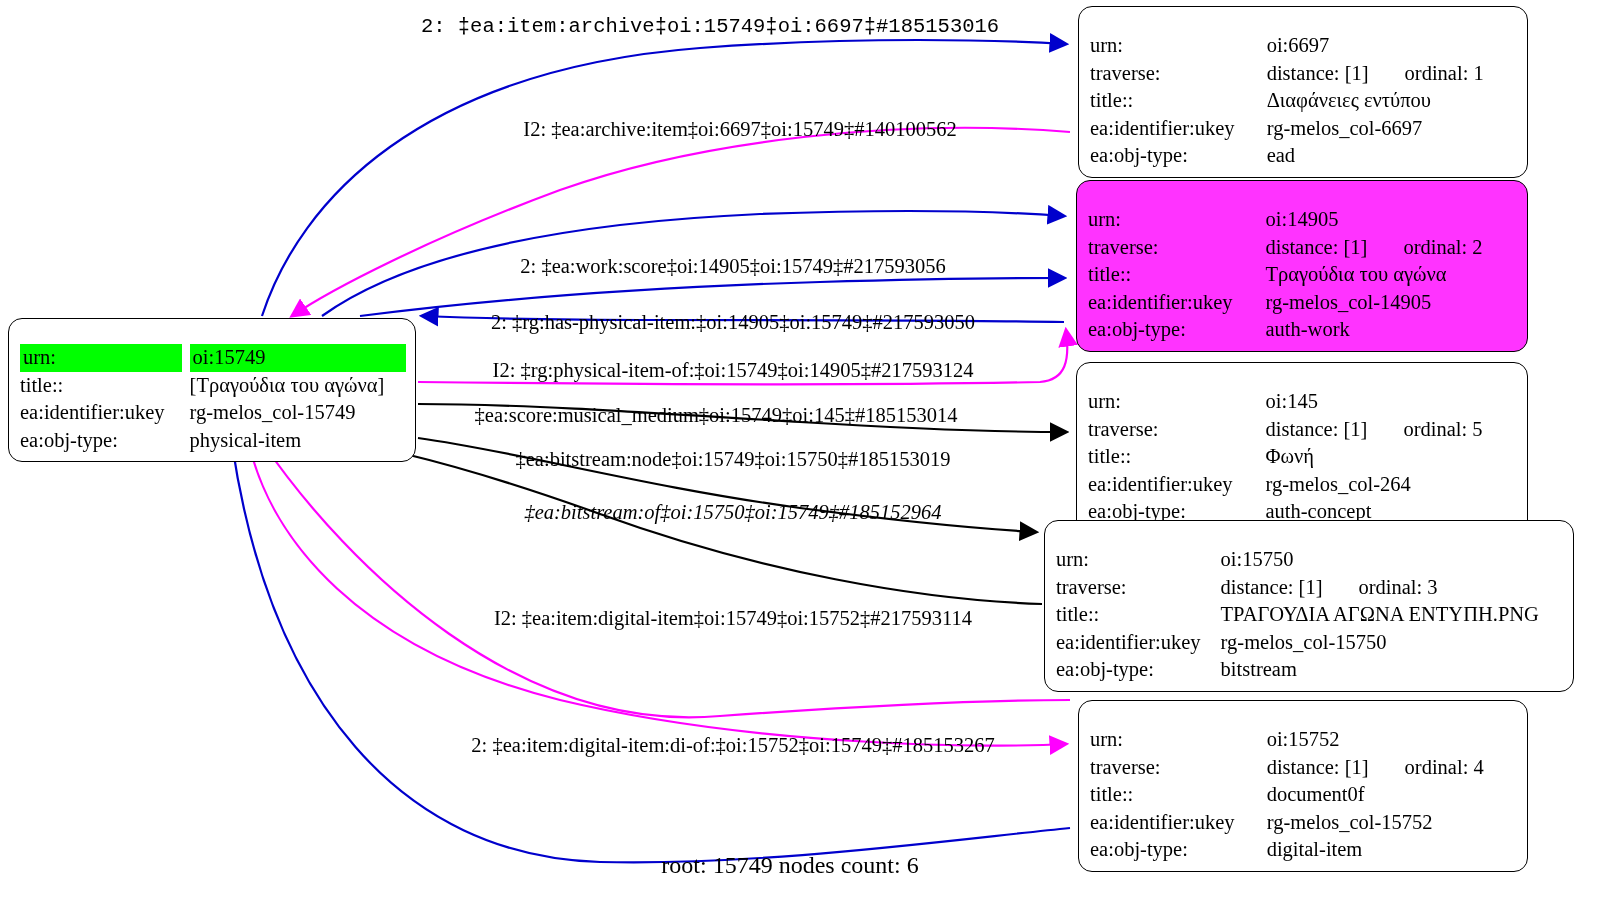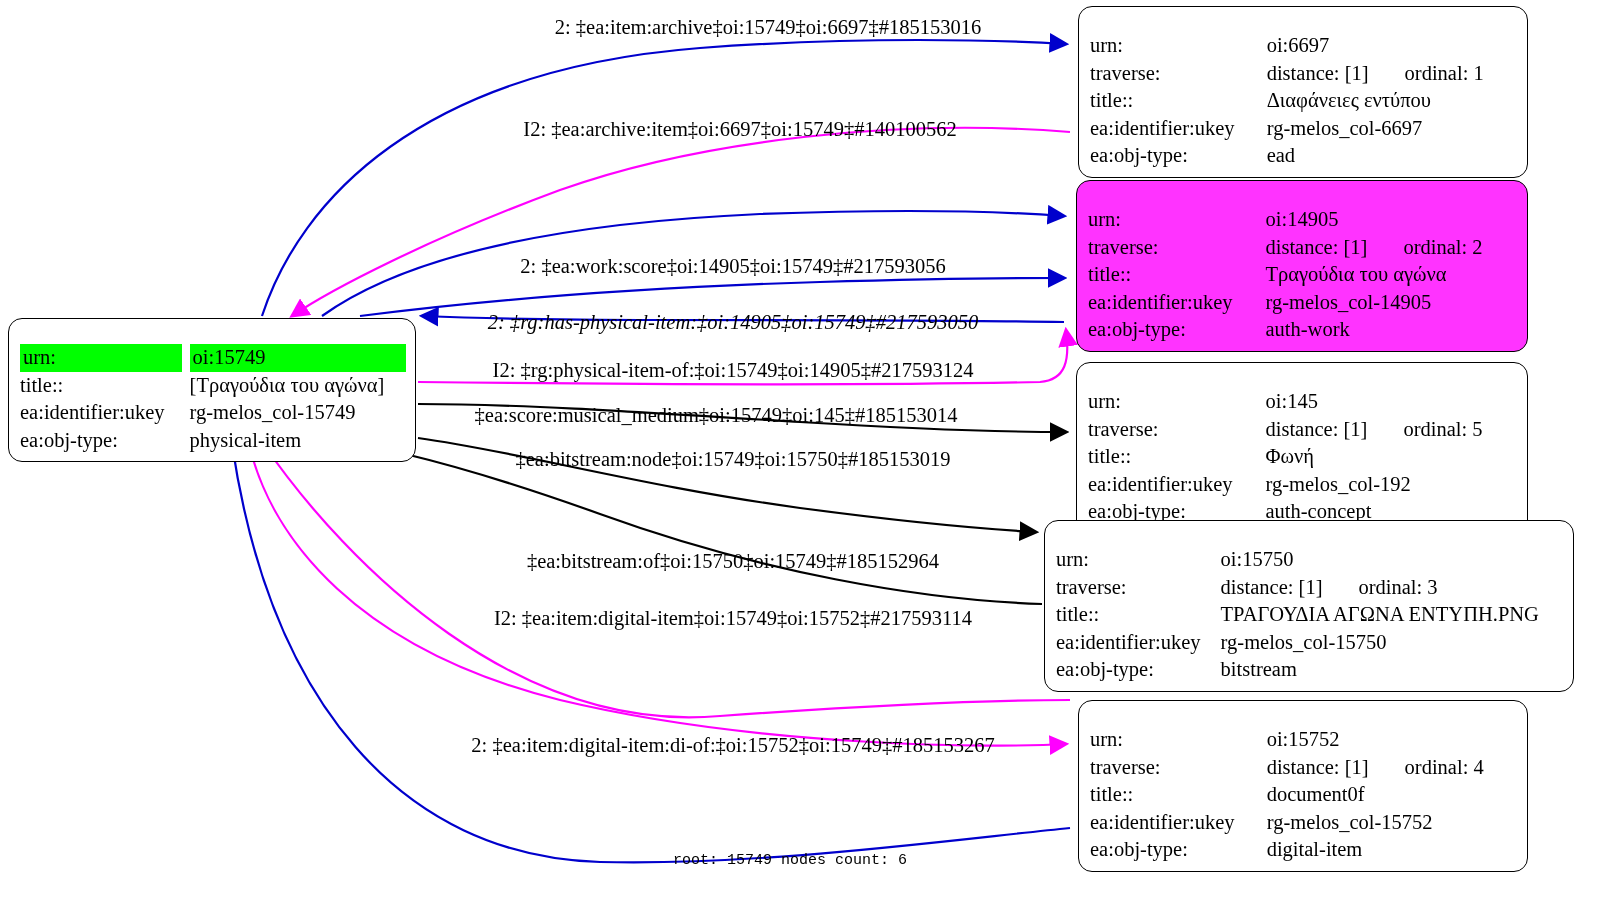--- a/index.html
+++ b/index.html
@@ -81,24 +81,23 @@
     line-height: 24px;
     white-space: nowrap;
     color: #000000;
   }
   .edge-label.center {
     transform: translateX(-50%);
   }
 
   .footer-label {
     position: absolute;
-    font-size: 15px;
+    font-size: 24px;
     white-space: nowrap;
     transform: translateX(-50%);
-    font-family: Liberation Mono, monospace;
   }
 
   
   #node-root   { left: 8px;    top: 318px; width: 408px; }
   #node-6697   { left: 1078px; top: 6px;   width: 450px; }
   #node-14905  { left: 1076px; top: 180px; width: 452px; }
   #node-145    { left: 1076px; top: 362px; width: 452px; }
   #node-15750  { left: 1044px; top: 520px; width: 530px; }
   #node-15752  { left: 1078px; top: 700px; width: 450px; }
 </style>
@@ -242,21 +241,21 @@
         <td class="v">
           <span class="traverse-v">distance: [1]</span><span class="ord">ordinal: 5</span>
         </td>
       </tr>
       <tr>
         <td class="k">title::</td>
         <td class="v">Φωνή</td>
       </tr>
       <tr>
         <td class="k">ea:identifier:ukey</td>
-        <td class="v">rg-melos_col-192</td>
+        <td class="v">rg-melos_col-264</td>
       </tr>
       <tr>
         <td class="k">ea:obj-type:</td>
         <td class="v">auth-concept</td>
       </tr>
     </tbody>
       </table>
   </div>
 
   <div class="node" id="node-15750">
@@ -310,36 +309,36 @@
         <td class="v">rg-melos_col-15752</td>
       </tr>
       <tr>
         <td class="k">ea:obj-type:</td>
         <td class="v">digital-item</td>
       </tr>
     </tbody>
       </table>
   </div>
 
-  <div class="edge-label center" style="left:768px; top:15px;">2: ‡ea:item:archive‡oi:15749‡oi:6697‡#185153016</div>
+  <div class="edge-label center" style="left:710px; top:15px;font-family:Liberation Mono, monospace;">2: ‡ea:item:archive‡oi:15749‡oi:6697‡#185153016</div>
 
   <div class="edge-label center" style="left:740px; top:117px;">I2: ‡ea:archive:item‡oi:6697‡oi:15749‡#140100562</div>
 
 
   <div class="edge-label center" style="left:733px; top:254px;">2: ‡ea:work:score‡oi:14905‡oi:15749‡#217593056</div>
 
-  <div class="edge-label center" style="left:733px; top:310px;font-style:italic;">2: ‡rg:has-physical-item:‡oi:14905‡oi:15749‡#217593050</div>
+  <div class="edge-label center" style="left:733px; top:310px;">2: ‡rg:has-physical-item:‡oi:14905‡oi:15749‡#217593050</div>
 
   <div class="edge-label center" style="left:733px; top:358px;text-align:right;">I2: ‡rg:physical-item-of:‡oi:15749‡oi:14905‡#217593124</div>
 
   <div class="edge-label center" style="left:716px; top:403px;">‡ea:score:musical_medium‡oi:15749‡oi:145‡#185153014</div>
 
   <div class="edge-label center" style="left:733px; top:447px;">‡ea:bitstream:node‡oi:15749‡oi:15750‡#185153019</div>
 
-  <div class="edge-label center" style="left:733px; top:549px;">‡ea:bitstream:of‡oi:15750‡oi:15749‡#185152964</div>
+  <div class="edge-label center" style="left:733px; top:500px;font-style:italic;">‡ea:bitstream:of‡oi:15750‡oi:15749‡#185152964</div>
 
   <div class="edge-label center" style="left:733px; top:606px;">I2: ‡ea:item:digital-item‡oi:15749‡oi:15752‡#217593114</div>
 
   <div class="edge-label center" style="left:733px; top:733px;">2: ‡ea:item:digital-item:di-of:‡oi:15752‡oi:15749‡#185153267</div>
 
   <div class="footer-label" style="left:790px; top:852px;">root: 15749 nodes count: 6</div>
 
 </div>
 
 </body></html>

